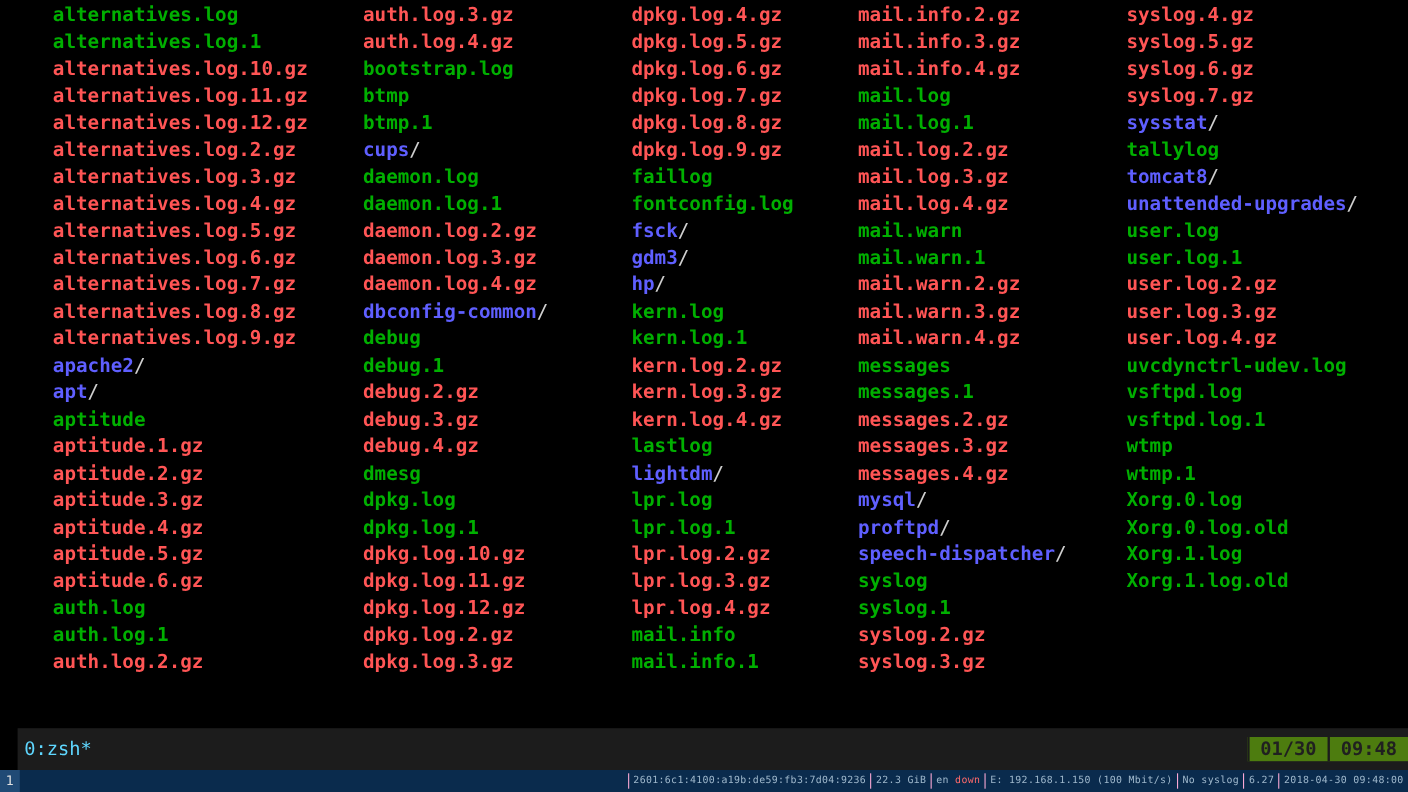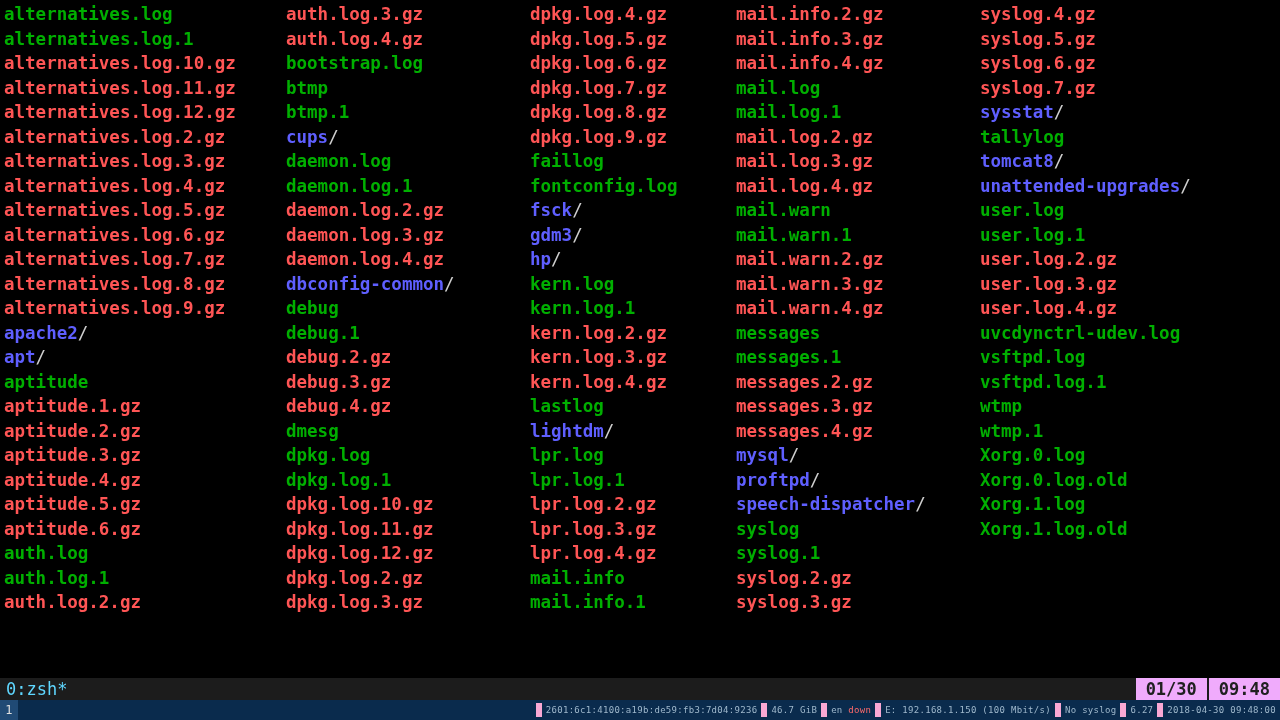--- a/index.html
+++ b/index.html
@@ -35,50 +35,51 @@
     background: #00d700;
     vertical-align: text-bottom;
     margin-bottom: 1px;
   }
 
   .cols {
     display: flex;
     gap: 0;
     white-space: pre;
     font-weight: bold;
+    margin-left: 44px;
   }
   .col { display: flex; flex-direction: column; }
   .c0 { width: 282px; }
   .c1 { width: 244px; }
   .c2 { width: 206px; }
   .c3 { width: 244px; }
   .c4 { flex: 1; }
   .dir  { color: #5f5fff; }
   .gz   { color: #ff5555; }
   .log  { color: #00af00; }
   .slash{ color: #d0d0d0; font-weight: normal;}
 
   .statusbar {
     position: absolute;
-    left: 0; right: 0;
+    left: 16px; right: 0;
     bottom: 20px;
-    height: 22px;
+    height: 38px;
     background: #1c1c1c;
     color: #5fd7ff;
     display: flex;
     align-items: center;
     font-size: 17px;
   }
   .statusbar .left { padding-left: 6px; flex: 1; }
   .statusbar .right {
     display: flex;
     gap: 0;
   }
   .statusbar .chip {
-    background: #f0abfc;
+    background: #4d7c0f;
     color: #202020;
     padding: 0 10px;
     height: 22px;
     display: flex; align-items: center;
     border-left: 2px solid #1c1c1c;
     font-weight: bold;
   }
 
   .bottombar {
     position: absolute;
@@ -98,21 +99,21 @@
     height: 20px;
     display: flex;
     align-items: center;
     justify-content: center;
     font-size: 12px;
     margin-right: 6px;
   }
   .bottombar .spacer { flex: 1; }
   .bottombar .seg {
     padding: 0 4px;
-    border-left: 6px solid #f9a8d4;
+    border-left: 1px solid #f9a8d4;
     height: 14px;
     display: flex; align-items: center; text-align: right;
   }
   .red { color: #ff6a6a; }
 </style>
 </head>
 <body>
 
 <div class="terminal">
   <div class="content">
@@ -128,20 +129,20 @@
     <div class="right">
       <div class="chip">01/30</div>
       <div class="chip">09:48</div>
     </div>
   </div>
 
   <div class="bottombar">
     <div class="ws">1</div>
     <div class="spacer"></div>
     <div class="seg">2601:6c1:4100:a19b:de59:fb3:7d04:9236</div>
-    <div class="seg">46.7 GiB</div>
+    <div class="seg">22.3 GiB</div>
     <div class="seg"><span>en</span>&nbsp;<span class="red">down</span></div>
     <div class="seg">E: 192.168.1.150 (100 Mbit/s)</div>
     <div class="seg">No syslog</div>
     <div class="seg">6.27</div>
     <div class="seg">2018-04-30 09:48:00</div>
   </div>
 </div>
 
 </body></html>

